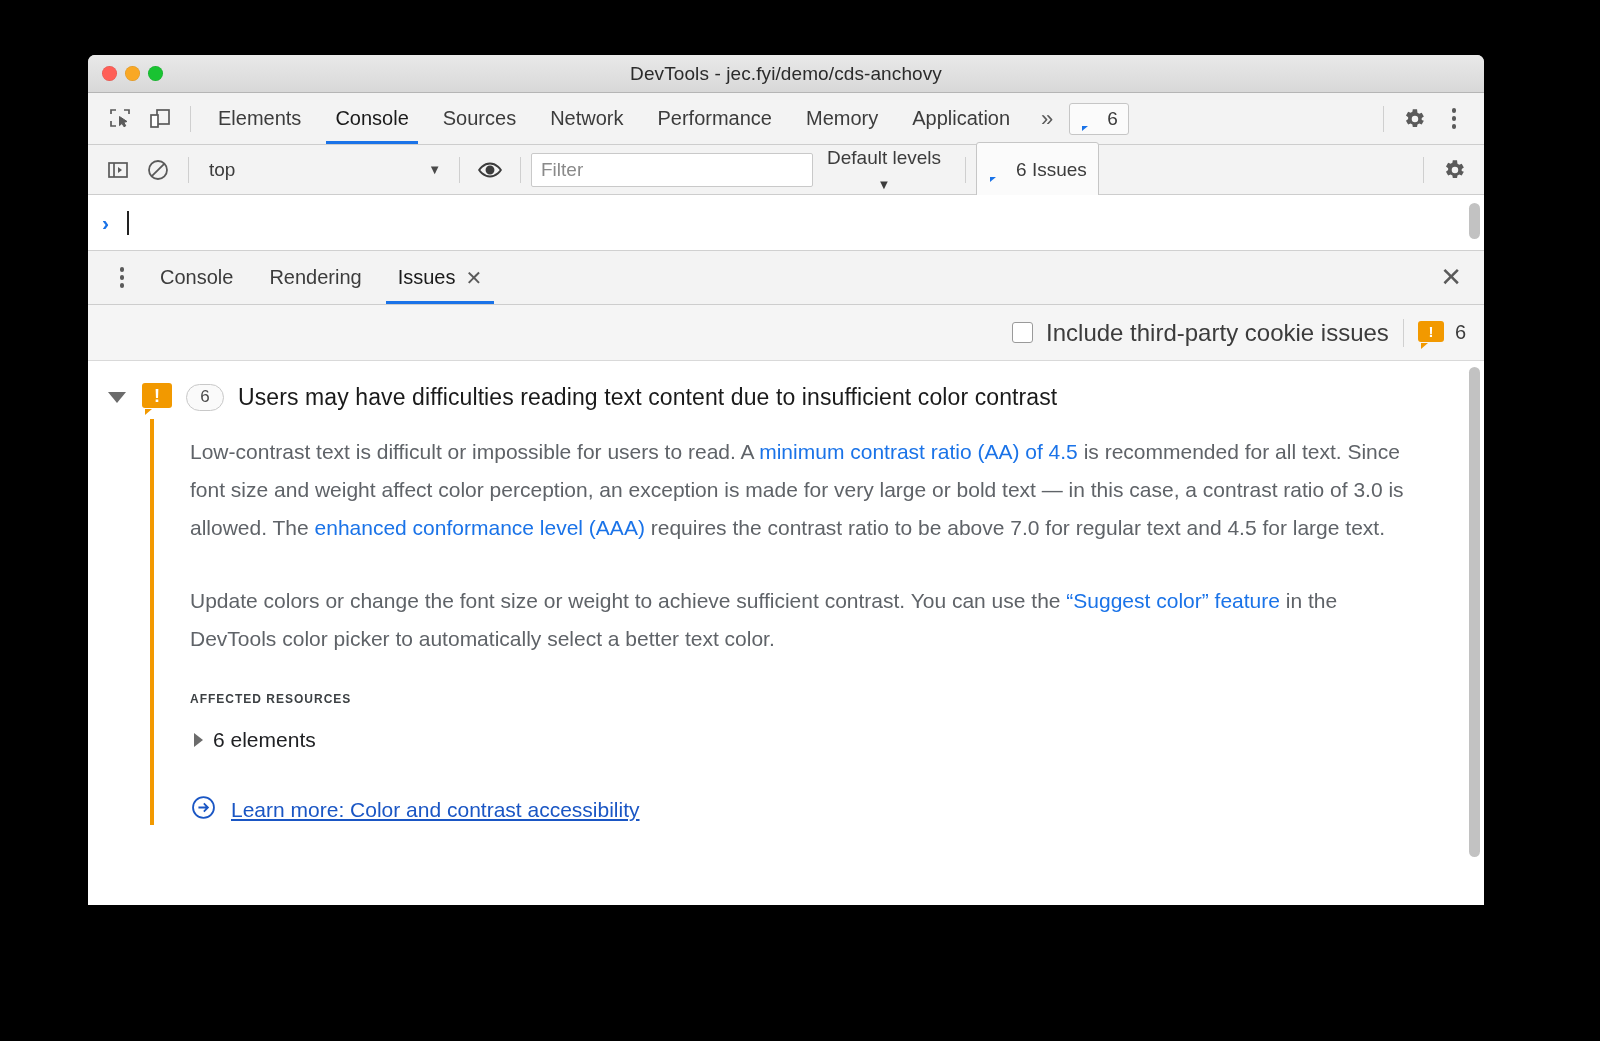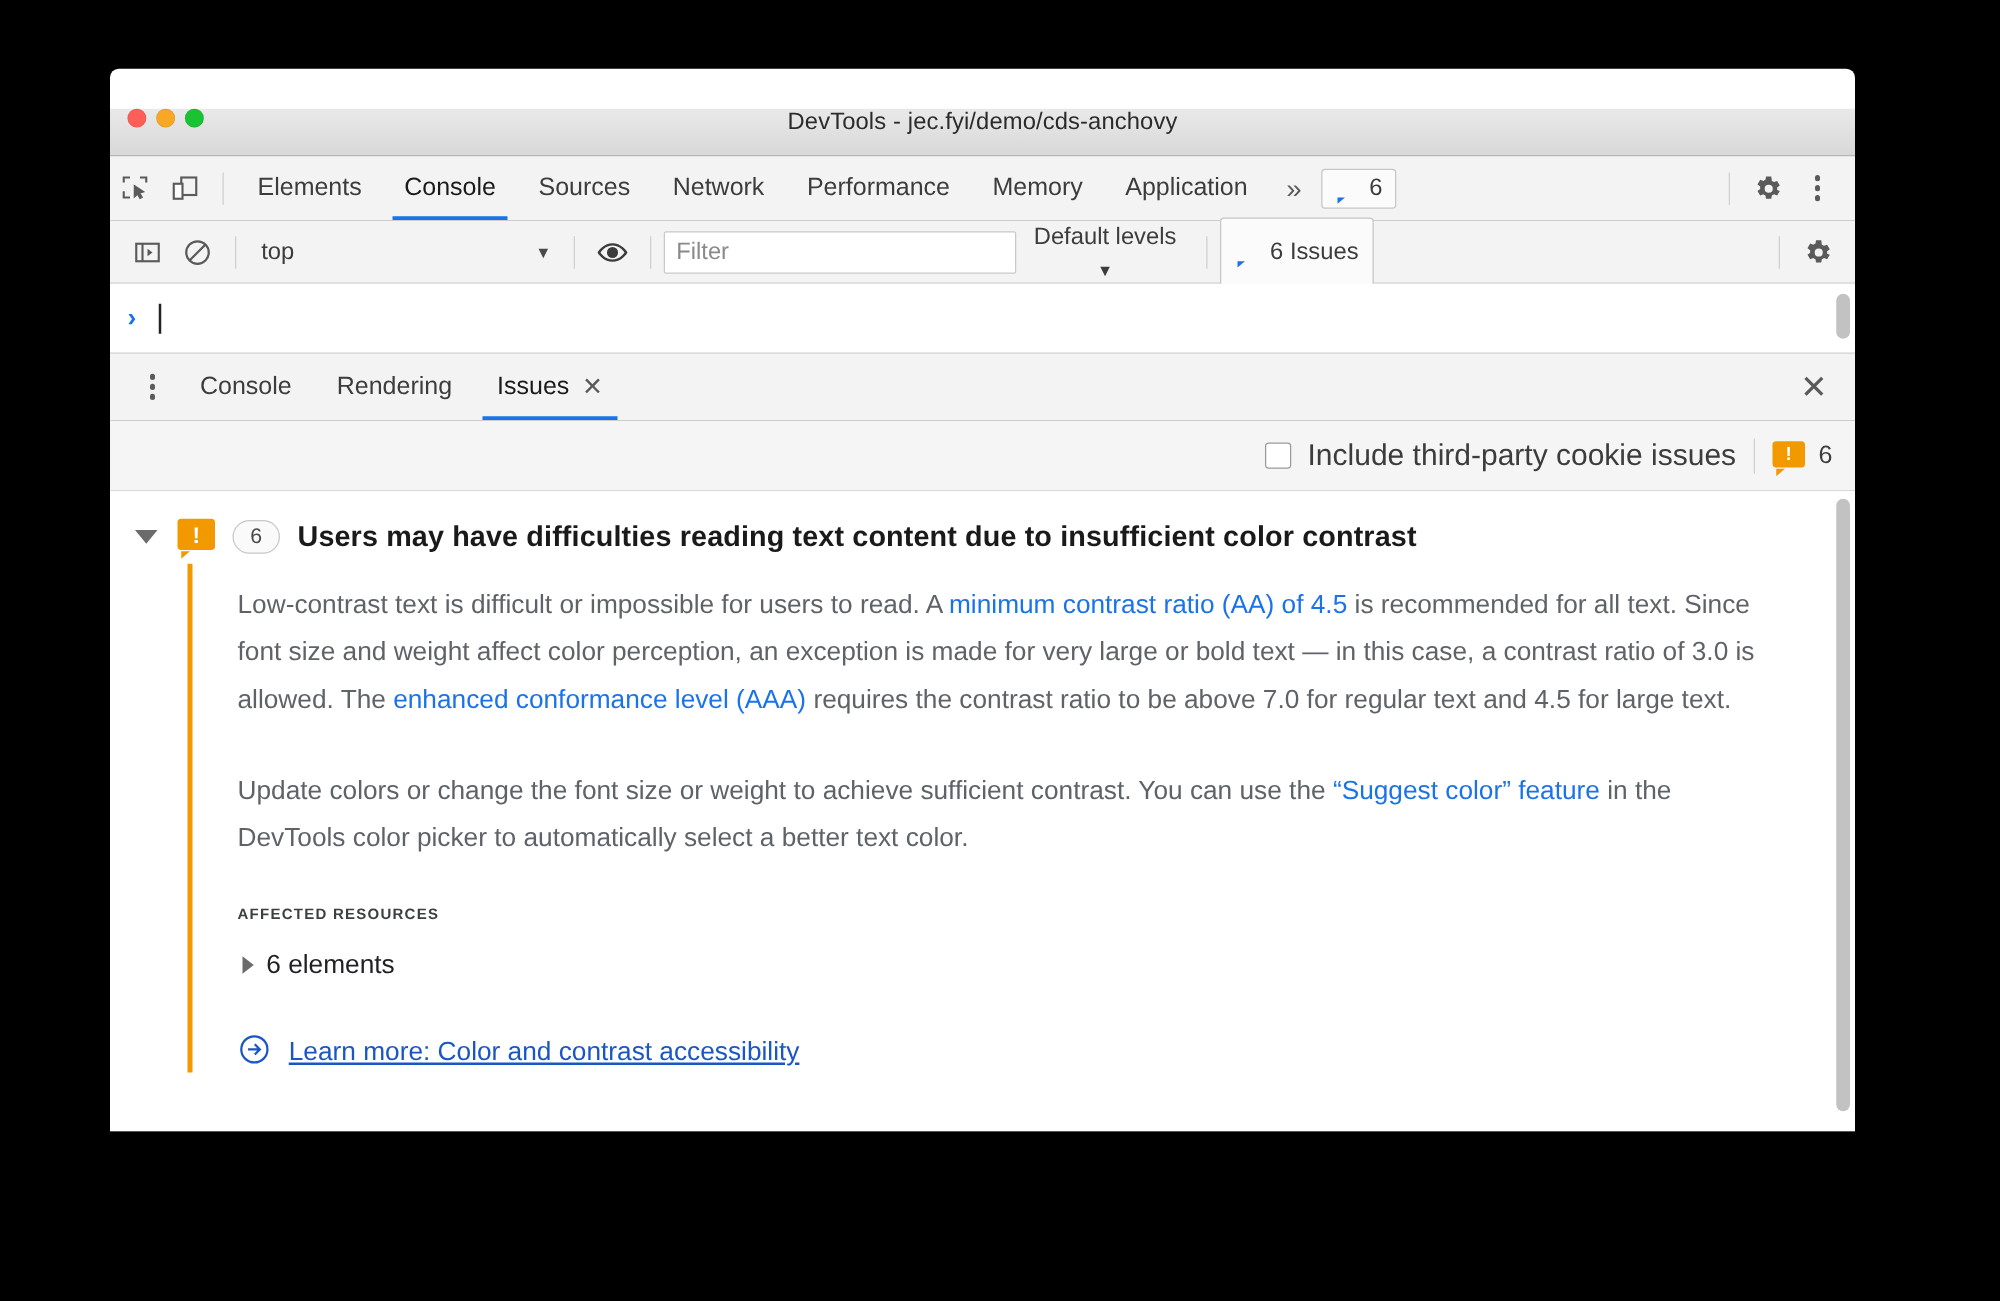--- a/index.html
+++ b/index.html
@@ -20,40 +20,40 @@
     overflow: hidden;
     box-shadow: 0 6px 26px rgba(0,0,0,0.55);
     display: flex; flex-direction: column;
   }
 
   
   .titlebar {
     height: 38px; flex: 0 0 38px;
     background: linear-gradient(#e9e9e9, #d8d8d8);
     border-bottom: 1px solid #b5b5b5;
-    display: flex; align-items: flex-start;
+    display: flex; align-items: center;
     position: relative;
-    margin-top: 32px;
   }
   .lights { display: flex; gap: 8px; padding-left: 14px; }
   .light { width: 15px; height: 15px; border-radius: 50%; }
   .light.red    { background: #ff5f57; box-shadow: inset 0 0 0 .5px rgba(0,0,0,.12); }
   .light.yellow { background: #f9a825; box-shadow: inset 0 0 0 .5px rgba(0,0,0,.12); }
   .light.green  { background: #19c332; box-shadow: inset 0 0 0 .5px rgba(0,0,0,.12); }
   .window-title {
     position: absolute; left: 0; right: 0; text-align: center;
     font-size: 19px; color: #2b2b2b; letter-spacing: .1px;
   }
 
   
   .tabbar {
     height: 52px; flex: 0 0 52px;
     background: #f3f3f3;
     border-bottom: 1px solid #cdcdcd;
     display: flex; align-items: center;
+    padding-left: 12px;
   }
   .icon-btn {
     width: 40px; height: 40px;
     display: flex; align-items: center; justify-content: center;
     color: #5a5a5a;
   }
   .vsep { width: 1px; height: 26px; background: #cfcfcf; margin: 0 10px; }
   .tabs { display: flex; align-items: center; height: 100%; }
   .tab {
     height: 100%; display: flex; align-items: center;
@@ -159,21 +159,21 @@
   }
   .tri-right {
     width: 0; height: 0; border-top: 7px solid transparent; border-bottom: 7px solid transparent;
     border-left: 9px solid #6b6b6b; display: inline-block; margin-right: 10px;
   }
   .count-pill {
     min-width: 38px; height: 27px; border: 1px solid #c8c8c8; border-radius: 14px;
     background: #fafafa; display: flex; align-items: center; justify-content: center;
     font-size: 17px; color: #4a4a4a; padding: 0 9px;
   }
-  .issue-title { font-size: 23px; font-weight: bold; color: #1a1a1a; letter-spacing: .1px; }
+  .issue-title { font-size: 23px; font-weight: normal; color: #1a1a1a; letter-spacing: .1px; }
 
   .issue-detail { margin-left: 62px; border-left: 4px solid #f29900; padding: 14px 0 0 36px; }
   .issue-detail p { margin: 0 0 34px 0; font-size: 21px; line-height: 1.82; color: #5f6368; max-width: 1232px; }
   a.link { color: #1a73e8; text-decoration: none; }
   .section-label {
     font-size: 12px; font-weight: bold; letter-spacing: 1px;
     color: #3c4043; margin: 6px 0 22px 0;
   }
   .affected-row { display: flex; align-items: center; font-size: 21px; color: #202124; margin-bottom: 42px; padding-left: 4px; }
   .learn-more { display: flex; align-items: center; gap: 14px; }

